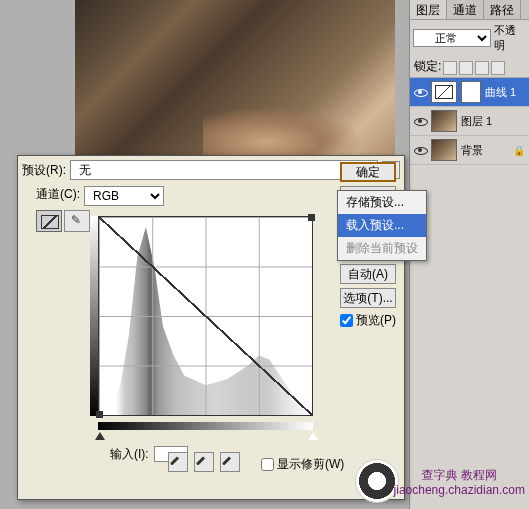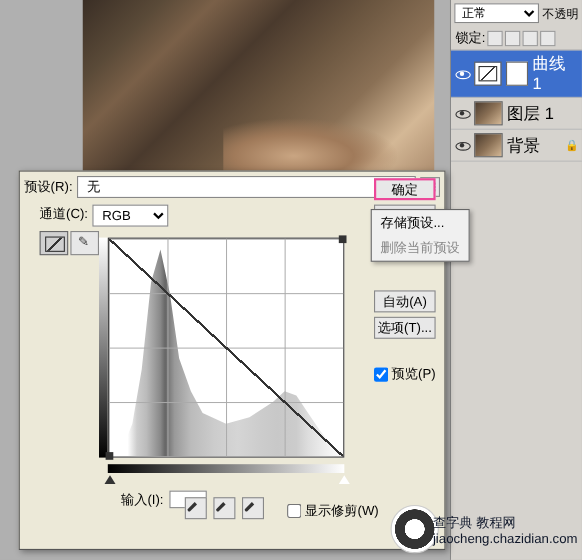--- a/index.html
+++ b/index.html
@@ -5,50 +5,50 @@
 *{box-sizing:border-box;margin:0;padding:0;font-family:"Microsoft YaHei",SimSun,sans-serif;font-size:12px}
 body{background:#b0b0b0;width:529px;height:509px;position:relative;overflow:hidden}
 .canvas-area{position:absolute;top:0;left:75px;width:320px;height:165px;overflow:hidden}
 .photo{width:100%;height:100%;background:linear-gradient(135deg,#3a2e25 0%,#5a4a38 15%,#7a6048 25%,#4a3a2d 40%,#6b5640 55%,#8a7055 70%,#d4b896 85%,#a8886a 100%);position:relative}
 .photo::after{content:"";position:absolute;bottom:0;left:40%;width:50%;height:35%;background:radial-gradient(ellipse at 40% 60%,#c9a582 0%,#a07a5a 40%,transparent 70%)}
 .layers-panel{position:absolute;top:0;right:0;width:120px;height:100%;background:#d6d3ce;border-left:1px solid #888}
 .panel-tabs{display:flex;background:#c8c5c0;border-bottom:1px solid #999;height:20px}
 .panel-tab{padding:2px 6px;border-right:1px solid #999;cursor:pointer}
 .panel-tab.active{background:#d6d3ce}
 .blend-row{display:flex;padding:3px;gap:3px;align-items:center}
-.blend-select{flex:1;height:18px;border:1px solid #888;background:#fff;font-size:11px;padding:0 2px}
+.blend-select{flex:1;height:18px;border:1px solid #888;background:#fff;font-size:11px;padding:0 17px}
 .opacity-label{font-size:11px}
-.lock-row{padding:2px 4px;font-size:11px;border-bottom:1px solid #aaa;display:flex;align-items:center;gap:2px}
+.lock-row{padding:2px 4px;font-size:11px;border-bottom:1px solid #aaa;display:flex;align-items:flex-end;gap:2px}
 .lock-icon{width:14px;height:14px;border:1px solid #999;background:#e8e8e8}
 .layer-item{display:flex;align-items:center;padding:3px;border-bottom:1px solid #bbb;gap:4px}
 .layer-item.selected{background:#3d6fcc;color:#fff}
 .eye-icon{width:14px;height:14px;position:relative}
 .eye-icon::after{content:"";position:absolute;left:1px;top:4px;width:12px;height:6px;border:1px solid #333;border-radius:50%}
 .eye-icon::before{content:"";position:absolute;left:5px;top:5px;width:4px;height:4px;background:#333;border-radius:50%}
 .layer-item.selected .eye-icon::after{border-color:#fff}
 .layer-item.selected .eye-icon::before{background:#fff}
 .layer-thumb{width:26px;height:22px;background:#fff;border:1px solid #666}
 .layer-thumb.curves{background:linear-gradient(#fff,#fff);position:relative}
 .layer-thumb.curves::after{content:"";position:absolute;left:3px;top:3px;right:3px;bottom:3px;border:1px solid #333;background:linear-gradient(135deg,transparent 48%,#333 48%,#333 52%,transparent 52%)}
 .layer-thumb.photo-thumb{background:linear-gradient(135deg,#4a3a2d,#8a7055,#d4b896)}
 .mask-thumb{width:20px;height:22px;background:#fff;border:1px solid #666}
-.layer-name{font-size:15px}
+.layer-name{font-size:11px}
 .lock-small{margin-left:auto;font-size:10px}
 .dialog{position:absolute;top:155px;left:17px;width:388px;height:345px;background:#ece9d8;border:1px solid #555;box-shadow:2px 2px 6px rgba(0,0,0,0.4)}
 .titlebar{height:22px;background:linear-gradient(#7a7a7a,#5a5a5a);display:flex;align-items:center;padding:0 4px;color:#fff}
 .title-text{flex:1;font-size:12px}
 .close-btn{width:28px;height:16px;background:linear-gradient(#e88,#c44);border:1px solid #833;border-radius:2px;color:#fff;text-align:center;line-height:13px;font-size:11px;cursor:pointer}
 .dlg-body{padding:4px;position:relative;height:calc(100% - 22px)}
 .preset-row{display:flex;align-items:center;gap:4px;margin-bottom:6px}
 .preset-label{font-size:12px}
 .preset-select{flex:1;height:20px;border:1px solid #888;background:#fff;padding:0 4px}
 .menu-btn{width:18px;height:18px;border:1px solid #888;background:#e8e8e8;cursor:pointer;position:relative}
 .menu-btn::after{content:"";position:absolute;left:3px;top:4px;width:10px;height:2px;background:#333;box-shadow:0 3px 0 #333,0 6px 0 #333}
 .channel-row{display:flex;gap:4px;margin-bottom:4px;margin-left:14px}
-.channel-select{width:69px;height:20px;border:1px solid #888;background:#fff;padding:0 4px}
+.channel-select{width:80px;height:20px;border:1px solid #888;background:#fff;padding:0 4px}
 .tool-btns{display:flex;gap:2px;margin-left:14px;margin-bottom:2px}
 .tool-btn{width:26px;height:22px;border:1px solid #888;background:#e8e8e8;cursor:pointer;position:relative}
 .tool-btn.active{background:#d0d0d0;border:1px solid #666}
 .curve-icon::after{content:"";position:absolute;left:4px;top:4px;width:16px;height:12px;border:1px solid #333;background:linear-gradient(135deg,transparent 45%,#333 45%,#333 55%,transparent 55%)}
 .pencil-icon::after{content:"✎";position:absolute;left:6px;top:2px;color:#333}
 .graph-area{position:absolute;left:80px;top:60px;width:215px;height:200px;background:#fff;border:1px solid #333}
 .histogram{position:absolute;inset:0;background:linear-gradient(to right,transparent 0%,transparent 8%,#ccc 12%,#bbb 16%,#999 20%,#888 22%,#666 24%,#999 28%,#bbb 35%,#ccc 45%,#d5d5d5 55%,#ccc 65%,#c8c8c8 72%,#ccc 80%,#ddd 85%,#eee 92%,transparent 100%);clip-path:polygon(0% 100%,5% 98%,10% 85%,14% 60%,18% 20%,22% 5%,26% 25%,30% 55%,35% 70%,40% 80%,50% 85%,60% 82%,70% 75%,75% 70%,80% 72%,85% 80%,90% 88%,95% 95%,100% 98%,100% 100%)}
 .grid-lines{position:absolute;inset:0;background-image:linear-gradient(to right,#aaa 1px,transparent 1px),linear-gradient(to bottom,#aaa 1px,transparent 1px);background-size:25% 25%}
 .diag{position:absolute;inset:0;background:linear-gradient(to top right,transparent calc(50% - 1px),#333 calc(50% - 1px),#333 calc(50% + 1px),transparent calc(50% + 1px))}
 .corner-pt{position:absolute;width:7px;height:7px;background:#333}
@@ -60,37 +60,42 @@
 .grad-v{position:absolute;left:72px;top:60px;width:8px;height:200px;background:linear-gradient(to bottom,#fff,#000)}
 .grad-h{position:absolute;left:80px;top:266px;width:215px;height:8px;background:linear-gradient(to right,#000,#fff)}
 .slider-tri{position:absolute;left:77px;top:276px;width:0;height:0;border-left:5px solid transparent;border-right:5px solid transparent;border-bottom:8px solid #333}
 .slider-tri.r{left:290px;border-bottom-color:#fff}
 .droppers{position:absolute;left:150px;top:296px;display:flex;gap:6px}
 .dropper{width:20px;height:20px;border:1px solid #888;background:#e8e8e8;cursor:pointer;position:relative}
 .dropper::after{content:"";position:absolute;left:4px;top:3px;width:3px;height:10px;background:#333;transform:rotate(45deg);border-radius:0 0 2px 2px}
 .show-clip{position:absolute;left:243px;top:300px;display:flex;align-items:center;gap:3px}
 .right-col{position:absolute;right:8px;top:6px;width:56px;display:flex;flex-direction:column;gap:4px;z-index:5}
 .dlg-btn{height:20px;border:1px solid #888;background:#e8e8e8;font-size:12px;cursor:pointer}
-.dlg-btn.default{border:2px solid #ec4899}
-.preview-chk{display:flex;align-items:center;gap:3px;margin-top:20px}
+.dlg-btn.default{border:2px solid #a16207}
+.preview-chk{display:flex;align-items:center;gap:3px;margin-top:0}
 .preset-menu{position:absolute;right:-23px;top:34px;width:90px;background:#f0f0f0;border:1px solid #666;box-shadow:2px 2px 4px rgba(0,0,0,0.3);z-index:10}
 .menu-item{padding:3px 8px;font-size:12px;cursor:pointer}
 .menu-item.hl{background:#3d6fcc;color:#fff}
 .menu-item.disabled{color:#888}
 .watermark{position:absolute;bottom:6px;right:130px;width:44px;height:44px;border-radius:50%;background:radial-gradient(#fff 30%,#333 31%,#333 60%,#fff 61%);border:1px solid #ccc}
-.watermark2{position:absolute;bottom:10px;right:4px;font-size:12px;color:#0f172a;text-align:left;line-height:1.3}
+.watermark2{position:absolute;bottom:10px;right:4px;font-size:12px;color:#701a75;text-align:center;line-height:1.3}
 </style>
 </head>
 <body>
 
 <div class="canvas-area">
   <div class="photo"></div>
 </div>
 
 <div class="layers-panel">
+  <div class="panel-tabs">
+    <div class="panel-tab active">图层</div>
+    <div class="panel-tab">通道</div>
+    <div class="panel-tab">路径</div>
+  </div>
   <div class="blend-row">
     <select class="blend-select">
       <option>正常</option>
     </select>
     <span class="opacity-label">不透明</span>
   </div>
   <div class="lock-row">
     <span>锁定:</span>
     <div class="lock-icon"></div>
     <div class="lock-icon"></div>
@@ -170,20 +175,21 @@
       <button class="dlg-btn">自动(A)</button>
       <button class="dlg-btn">选项(T)...</button>
       <div class="preview-chk">
         <input type="checkbox" checked="" style="">
         <span>预览(P)</span>
       </div>
     </div>
 
     <div class="preset-menu">
       <div class="menu-item">存储预设...</div>
+      <div class="menu-item hl">载入预设...</div>
       <div class="menu-item disabled">删除当前预设</div>
     </div>
   </div>
 </div>
 
 <div class="watermark"></div>
 <div class="watermark2">
   <span>查字典</span> <span>教程网</span><br>
   <span>jiaocheng.chazidian.com</span>
 </div>

